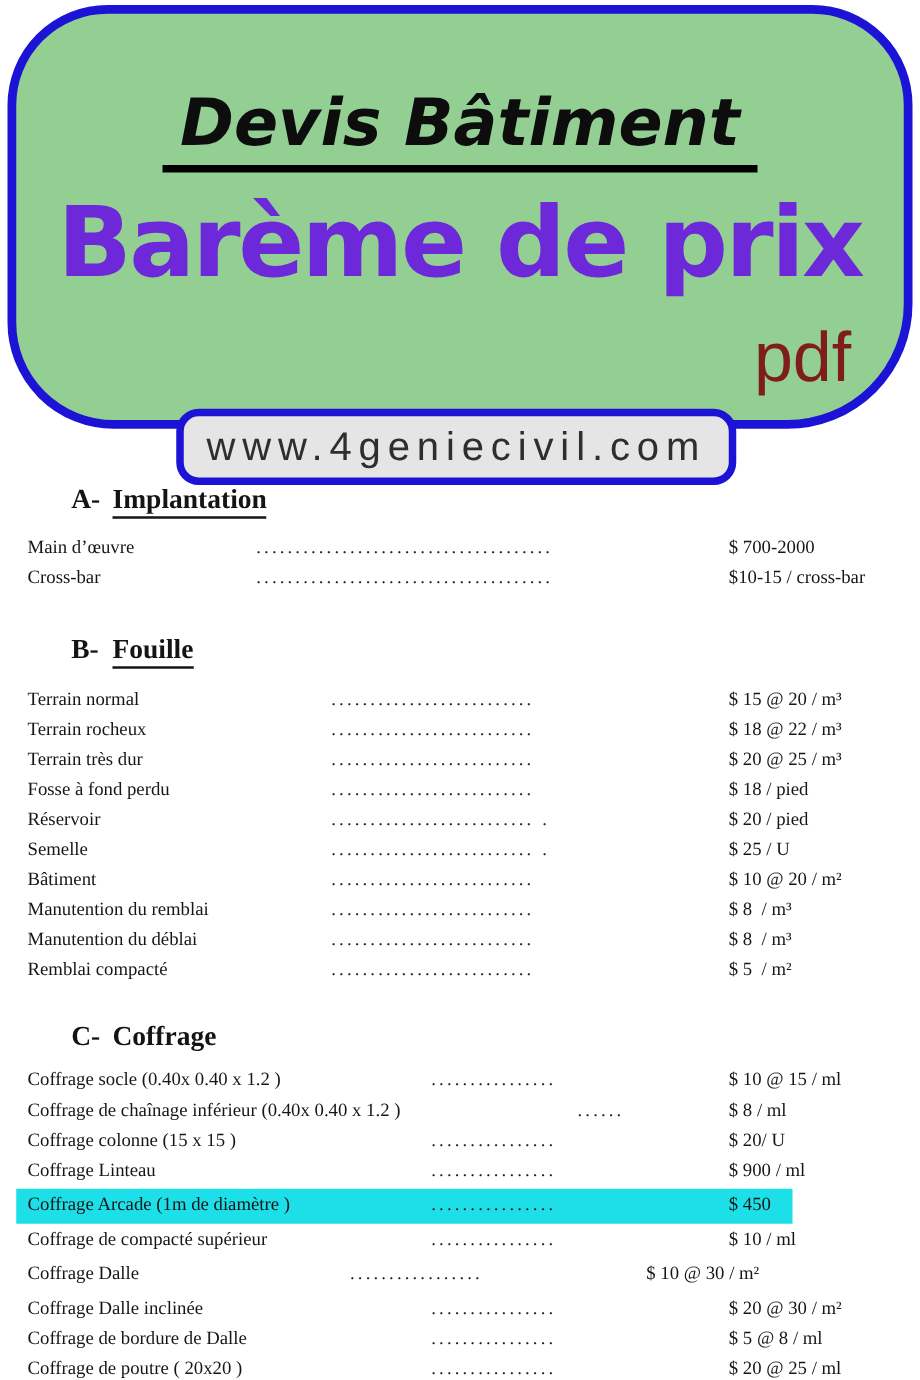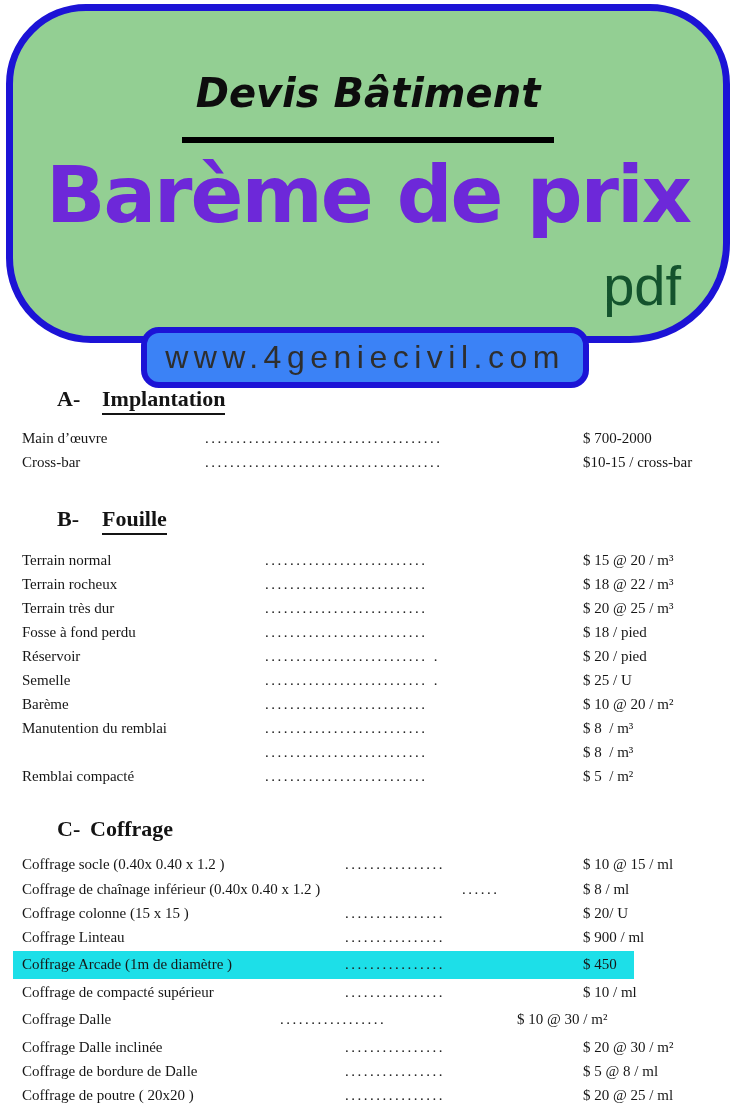--- a/index.html
+++ b/index.html
@@ -9,48 +9,48 @@
   }
   
   .card{
     position:absolute;left:6px;top:4px;width:724px;height:339px;
     box-sizing:border-box;background:#93cf93;border:7px solid #1c13d6;
     border-radius:80px 80px 100px 85px;
   }
   .title-wrap{position:absolute;top:60px;left:0;width:100%;text-align:center;}
   .card-title{
     display:inline-block;font-family:"DejaVu Sans", sans-serif;
-    font-weight:bold;font-style:italic;font-size:40px;color:#0d0d0d;
-    border-bottom:6px solid #000;padding:0 14px 22px 14px;line-height:1.1;
+    font-weight:bold;font-style:italic;font-size:52px;color:#0d0d0d;
+    border-bottom:6px solid #000;padding:0 14px 4px 14px;line-height:1.1;
   }
   .subtitle{
     position:absolute;top:138px;left:0;width:100%;text-align:center;
     font-family:"DejaVu Sans", sans-serif;font-weight:bold;font-size:78px;
     letter-spacing:-2px;color:#6d28d9;line-height:1.2;
   }
   .pdf{
     position:absolute;top:244px;right:42px;
     font-family:"Liberation Sans", sans-serif;font-weight:400;
-    font-size:56px;color:#14532d;line-height:1.1;
+    font-size:56px;color:#7f1d1d;line-height:1.1;
   }
   
   .badge{
     position:absolute;left:141px;top:327px;width:448px;height:61px;
-    box-sizing:border-box;background:#3b82f6;border:6px solid #1c13d6;
+    box-sizing:border-box;background:#e5e5e5;border:6px solid #1c13d6;
     border-radius:18px;display:flex;align-items:center;justify-content:center;
   }
   .badge span{
     font-family:"Liberation Sans", sans-serif;font-size:32px;
     letter-spacing:5.5px;color:#2e2e2e;white-space:nowrap;
   }
   
   .heading{position:absolute;left:0;width:736px;height:26px;font-size:22px;font-weight:bold;color:#141414;}
   .h-letter{position:absolute;left:57px;white-space:nowrap;}
   .h-title{position:absolute;left:90px;white-space:nowrap;}
-  .h-title.underlined{border-bottom:2px solid #141414;padding-bottom:1px;margin-left:12px;}
+  .h-title.underlined{border-bottom:2px solid #141414;padding-bottom:1px;}
   .row{position:absolute;left:0;width:624px;height:24px;font-size:15px;color:#161616;}
   .row .label{position:absolute;left:22px;white-space:nowrap;}
   .row .dots{position:absolute;white-space:nowrap;letter-spacing:2.5px;color:#222;}
   .row .price{position:absolute;left:583px;white-space:pre;}
   .row-a .dots{left:205px;}
   .row-b .dots{left:265px;}
   .row-c .dots{left:345px;}
   .hl-band{
     position:absolute;left:13px;top:-5px;width:621px;height:28px;
     background:#1ddfe8;z-index:-1;
@@ -114,30 +114,31 @@
   <span class="label">Réservoir</span>
   <span class="dots">.......................... .</span>
   <span class="price">$ 20 / pied</span>
 </div>
 <div class="row row-b" style="top:672px">
   <span class="label">Semelle</span>
   <span class="dots">.......................... .</span>
   <span class="price">$ 25 / U</span>
 </div>
 <div class="row row-b" style="top:696px">
-  <span class="label">Barème</span>
+  <span class="label">Bâtiment</span>
   <span class="dots">..........................</span>
   <span class="price">$ 10 @ 20 / m²</span>
 </div>
 <div class="row row-b" style="top:720px">
   <span class="label">Manutention du remblai</span>
   <span class="dots">..........................</span>
   <span class="price">$ 8  / m³</span>
 </div>
 <div class="row row-b" style="top:744px">
+  <span class="label">Manutention du déblai</span>
   <span class="dots">..........................</span>
   <span class="price">$ 8  / m³</span>
 </div>
 <div class="row row-b" style="top:768px">
   <span class="label">Remblai compacté</span>
   <span class="dots">..........................</span>
   <span class="price">$ 5  / m²</span>
 </div>
 
 <div class="heading" style="top:816px">

